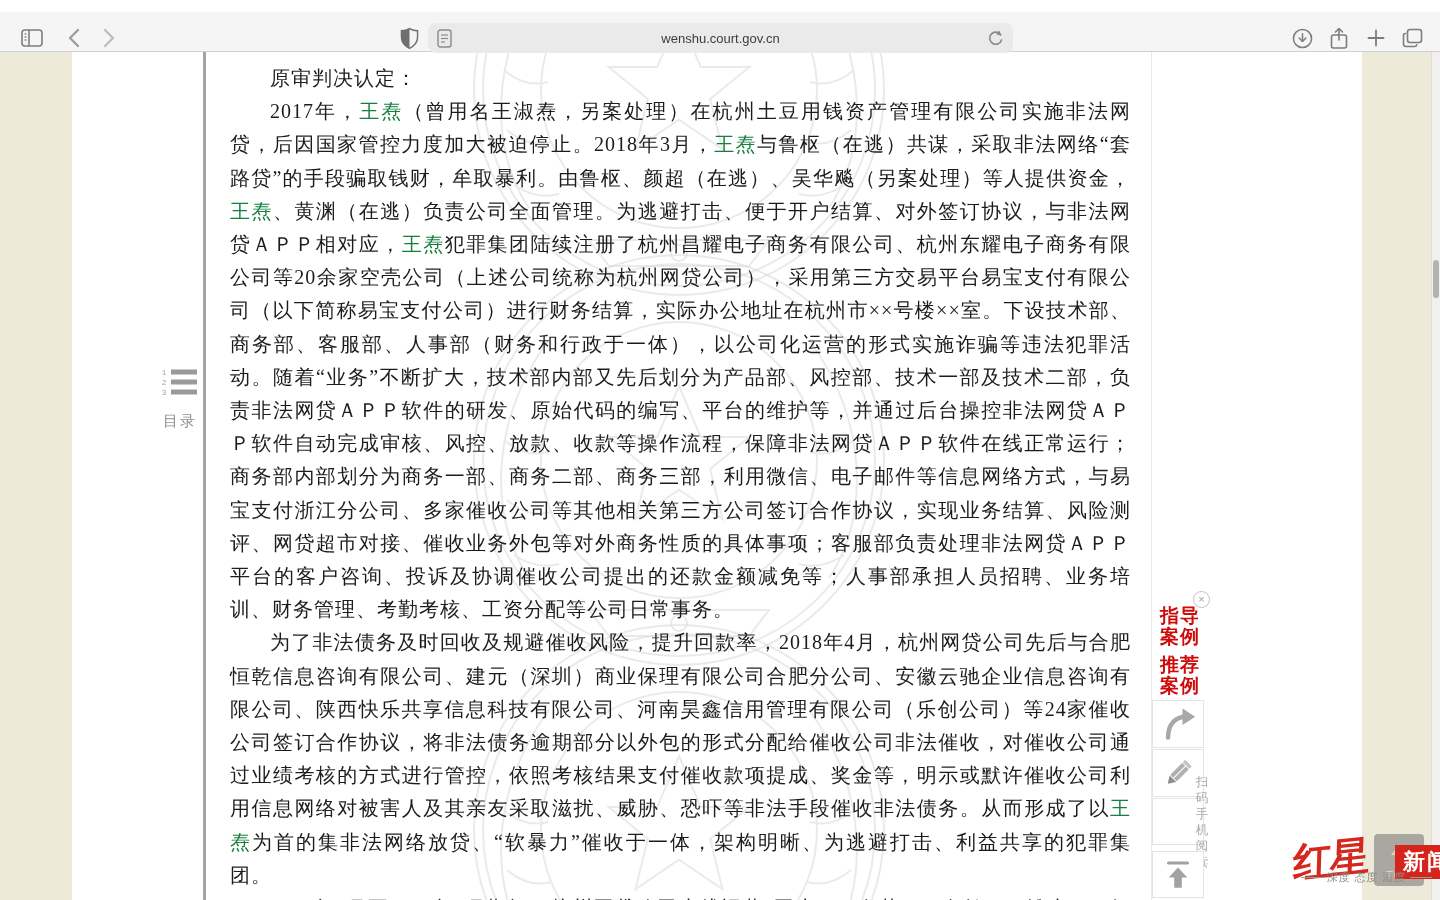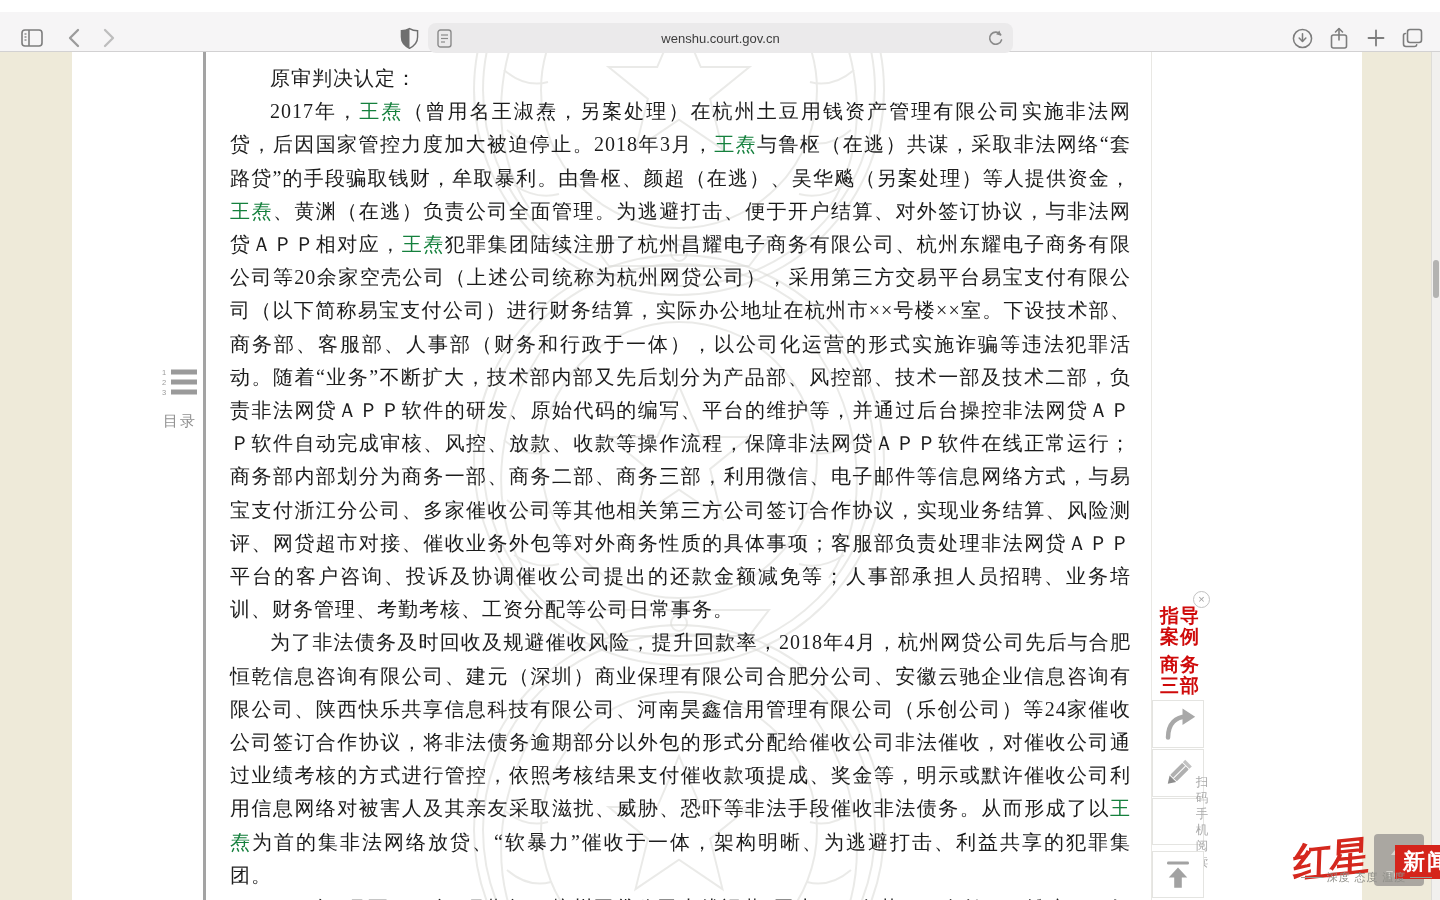--- a/index.html
+++ b/index.html
@@ -207,21 +207,21 @@
     <text x="1" y="17" font-size="7.5" fill="#9a9a9a" font-family="sans-serif">2</text>
       <rect x="10" y="11.5" width="26" height="5" fill="#9a9a9a"></rect>
     <text x="1" y="27" font-size="7.5" fill="#9a9a9a" font-family="sans-serif">3</text>
       <rect x="10" y="21.5" width="26" height="5" fill="#9a9a9a"></rect>
   </svg>
   <span class="toc-label">目录</span>
 </div>
 
 <div class="close-btn">×</div>
 <div class="side-link guiding">指导案例</div>
-<div class="side-link recommended">商务三部</div>
+<div class="side-link recommended">推荐案例</div>
 
 <div class="panel-box box-share">
   <svg width="40" height="38" viewBox="0 0 44 42">
     <path d="M11 36 C11 20 20 13 31 13" fill="none" stroke="#a8a8a8" stroke-width="5" stroke-linecap="round"></path>
     <polygon points="27,4 41,13 27,22" fill="#a8a8a8"></polygon>
   </svg>
 </div>
 
 <div class="panel-box box-edit">
   <svg width="34" height="34" viewBox="0 0 40 40">

